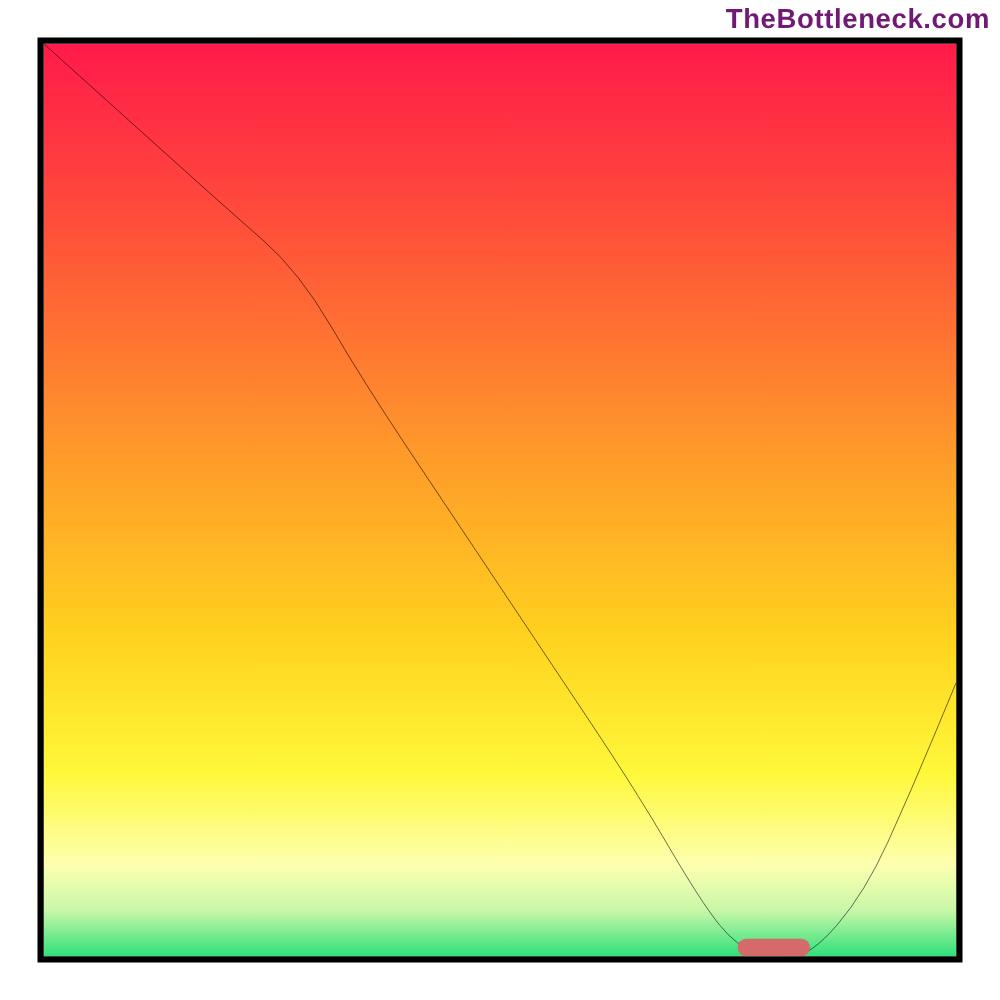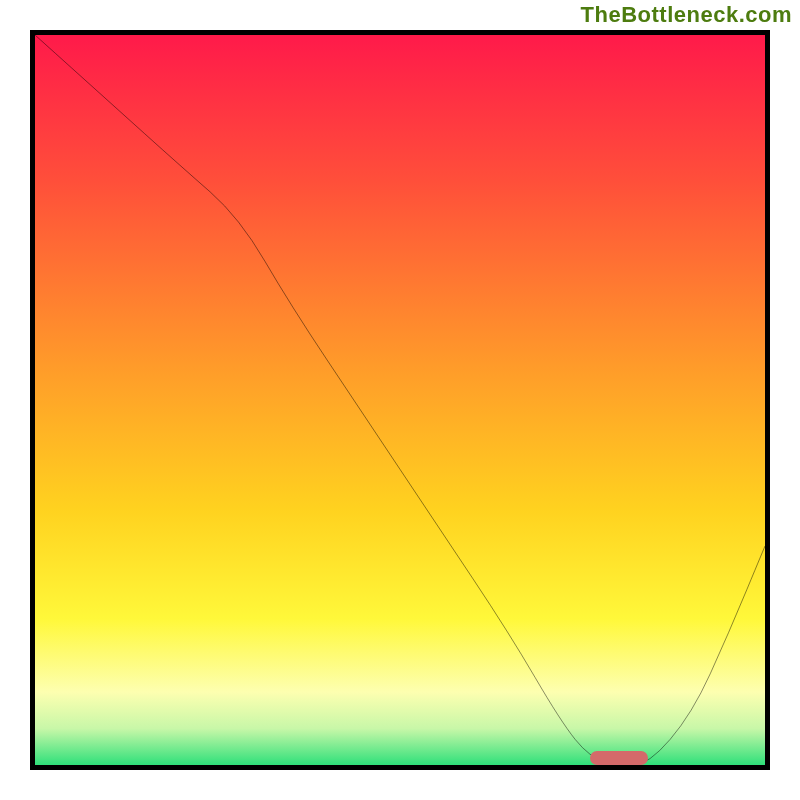--- a/index.html
+++ b/index.html
@@ -15,21 +15,21 @@
     position: relative;
     width: 800px;
     height: 800px;
   }
   .watermark {
     position: absolute;
     top: 2px;
     right: 8px;
     font-size: 22px;
     font-weight: 600;
-    color: #4d7c0f;
+    color: #701a75;
     letter-spacing: 0.5px;
   }
   .plot-frame {
     position: absolute;
     top: 30px;
     left: 30px;
     width: 740px;
     height: 740px;
     border: 5px solid #000;
     box-sizing: border-box;

